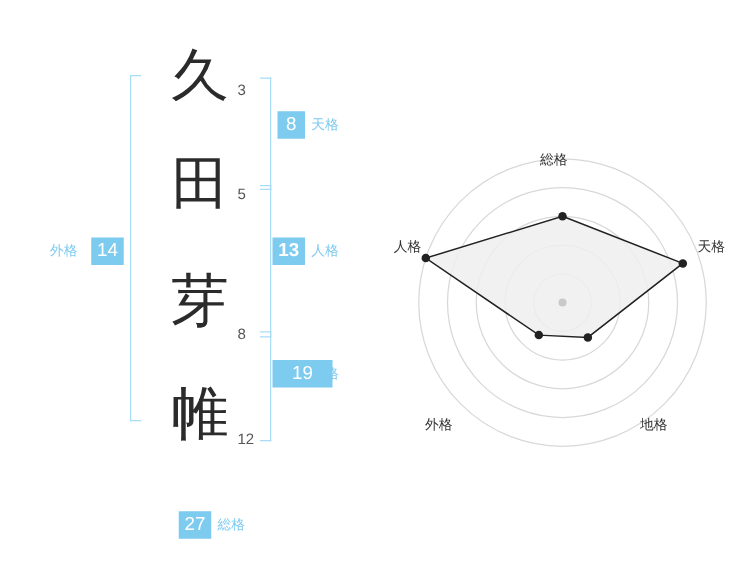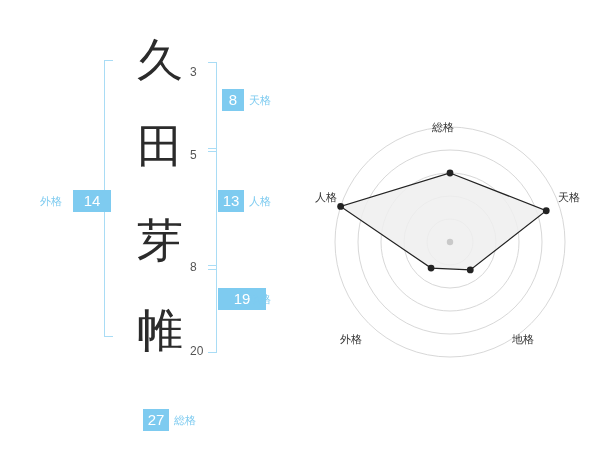--- a/index.html
+++ b/index.html
@@ -89,46 +89,46 @@
   }
 </style>
 </head>
 <body>
 
 <div id="root">
 
   <div>
 
     <div class="bracket bracket-left" style="left:104px; top:60px; height:275px;"></div>
-    <div class="badge" style="left:73px; top:190px; width:38px;">14</div>
+    <div class="badge" style="left:73px; top:190px; width:26px;">14</div>
     <div class="badge-label" style="left:40px; top:190px;">外格</div>
 
     <div class="kanji" style="left:132px; top:38px;">久</div>
     <div class="stroke-num" style="left:190px; top:65px;">3</div>
 
     <div class="bracket bracket-right" style="left:208px; top:62px; height:88px;"></div>
     <div class="badge" style="left:222px; top:89px; width:22px;">8</div>
     <div class="badge-label" style="left:249px; top:89px;">天格</div>
 
     <div class="kanji" style="left:132px; top:124px;">田</div>
     <div class="stroke-num" style="left:190px; top:148px;">5</div>
 
     <div class="bracket bracket-right" style="left:208px; top:148px; height:120px;"></div>
-    <div class="badge" style="left:218px; top:190px; width:26px;">13</div>
+    <div class="badge" style="left:218px; top:190px; width:26px;font-weight:bold;">13</div>
     <div class="badge-label" style="left:249px; top:190px;">人格</div>
 
     <div class="kanji" style="left:132px; top:218px;">芽</div>
     <div class="stroke-num" style="left:190px; top:260px;">8</div>
 
     <div class="bracket bracket-right" style="left:208px; top:265px; height:86px;"></div>
     <div class="badge" style="left:218px; top:288px; width:48px;">19</div>
     <div class="badge-label" style="left:249px; top:288px;">地格</div>
 
     <div class="kanji" style="left:132px; top:308px;">帷</div>
-    <div class="stroke-num" style="left:190px; top:344px;">20</div>
+    <div class="stroke-num" style="left:190px; top:344px;">12</div>
 
     <div class="badge" style="left:143px; top:409px; width:26px;">27</div>
     <div class="badge-label" style="left:174px; top:409px;">総格</div>
   </div>
 
   <div id="radar-wrap">
     <svg id="radar-svg" width="280" height="280" viewBox="0 0 280 280">
         <circle cx="140" cy="137" r="23" fill="none" stroke="#d8d8d8" stroke-width="1"></circle>
         <circle cx="140" cy="137" r="46" fill="none" stroke="#d8d8d8" stroke-width="1"></circle>
         <circle cx="140" cy="137" r="69" fill="none" stroke="#d8d8d8" stroke-width="1"></circle>

